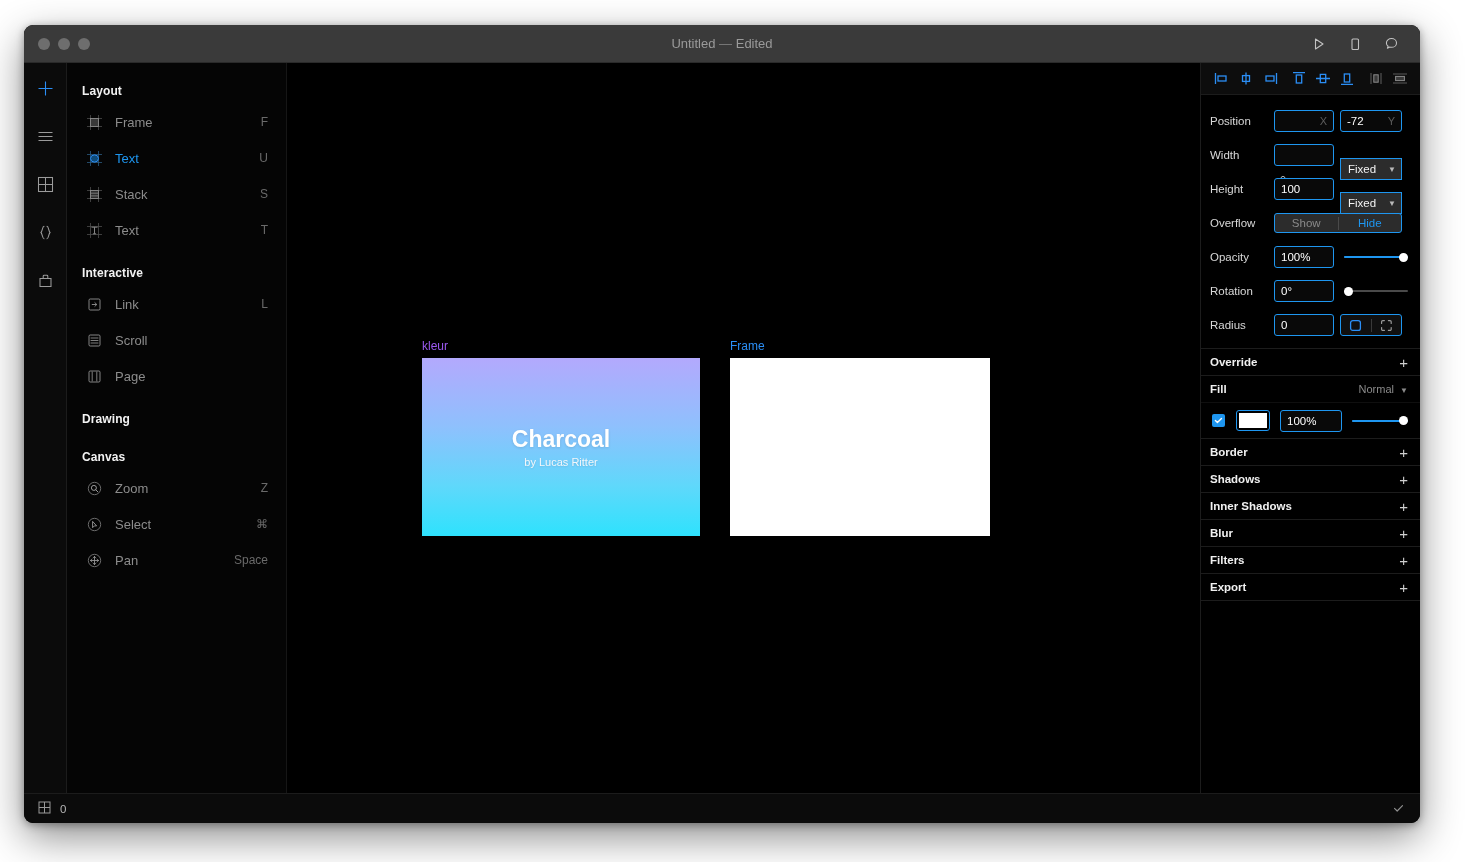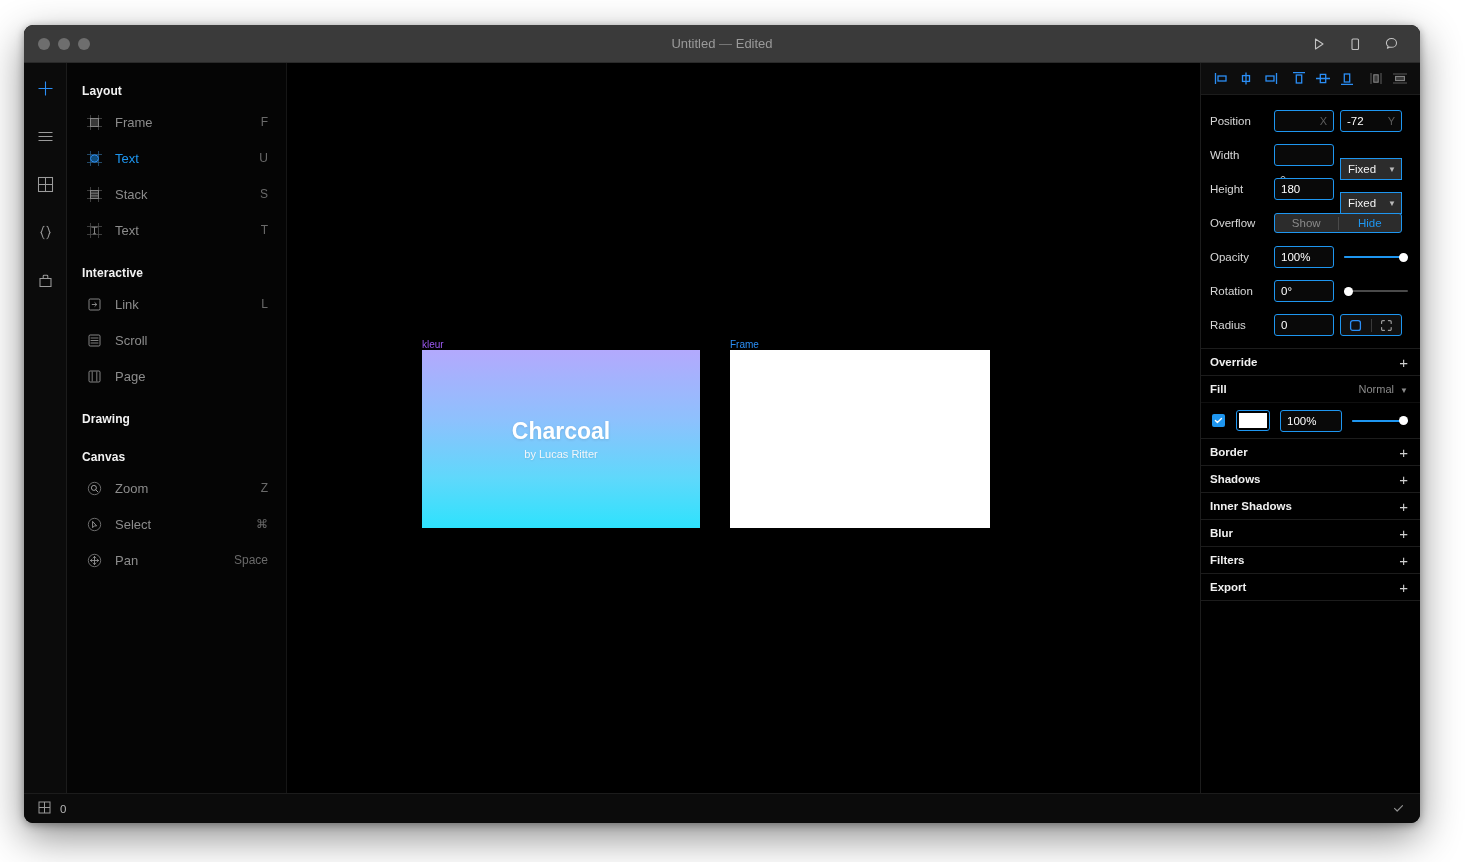--- a/index.html
+++ b/index.html
@@ -64,21 +64,21 @@
     padding: 0 18px 0 18px; cursor: pointer;
   }
   .tool-ic { width: 18px; height: 18px; flex: 0 0 18px; margin-right: 12px; display: flex; align-items: center; justify-content: center; }
   .tool-label { font-size: 13px; color: #8c8c8c; flex: 1; }
   .tool-key { font-size: 12px; color: #6a6a6a; }
   .tool-row.sel .tool-label { color: #1e96f0; }
   .tool-row.sel .tool-key { color: #6a6a6a; }
   
   .canvas { flex: 1; background: #000000; position: relative; min-width: 0; }
   .artboard { position: absolute; }
-  .ab-label { font-size: 10px; }
+  .ab-label { font-size: 12px; margin-bottom: 5px; }
   .ab-label.purple { color: #9b59f0; }
   .ab-label.blue { color: #2b8ef5; }
   .ab-kleur {
     width: 278px; height: 178px;
     background: linear-gradient(180deg, #b3a9fd 0%, #8fc0fd 38%, #5fd8fb 72%, #2ee2fd 100%);
     display: flex; flex-direction: column;
     align-items: center; justify-content: center;
   }
   .ab-title { font-size: 23px; font-weight: bold; color: #ffffff; text-shadow: 0 1px 3px rgba(0,0,0,.12); }
   .ab-sub { font-size: 11px; color: #f2f6fa; margin-top: 3px; text-shadow: 0 1px 2px rgba(0,0,0,.10); }
@@ -450,21 +450,21 @@
                 <path d="M3 5V3.4a2 2 0 0 1 4 0V5" fill="none" stroke="#b0b0b0" stroke-width="1"></path>
                 <rect x="2.2" y="5" width="5.6" height="4.6" rx=".7" fill="#b0b0b0"></rect>
               </svg>
           </div>
           <div class="lockbox" style="top:10px;">
             <svg width="9" height="9" viewBox="0 0 9 9">
                 <path d="M1 1v7h7" fill="none" stroke="#555" stroke-width="1"></path>
               </svg>
           </div>
           <div class="fld w60">
-            <span>180</span>
+            <span>100</span>
           </div>
           <div class="gap6"></div>
           <div class="sel-fld">
             <span>Fixed</span>
             <span class="caret">▼</span>
           </div>
         </div>
 
         <div class="prow">
           <div class="plabel">Overflow</div>

